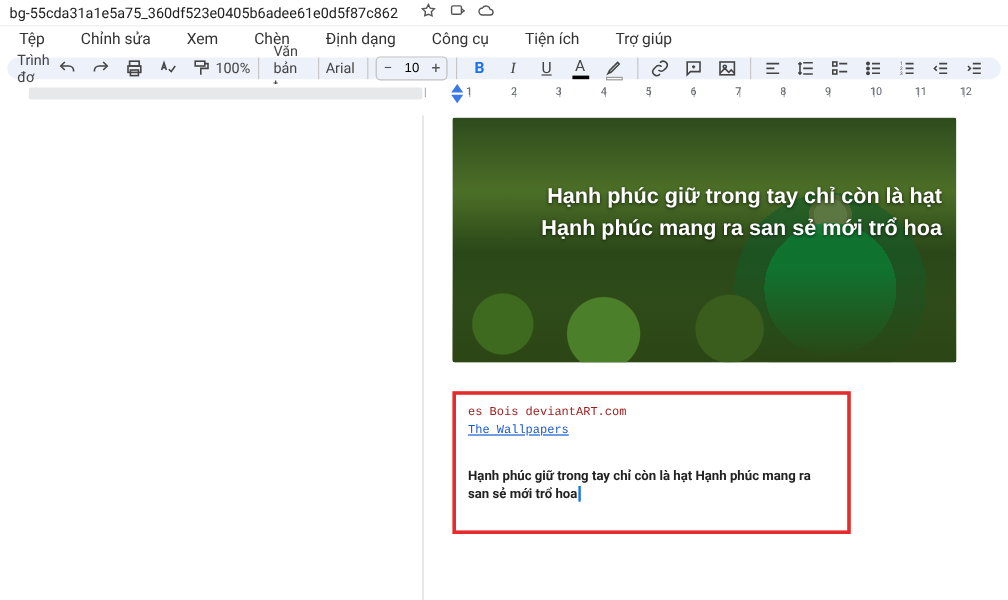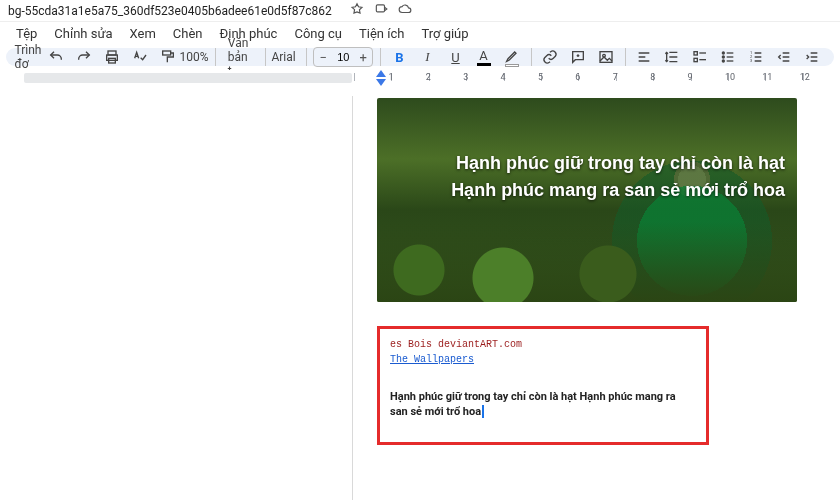--- a/index.html
+++ b/index.html
@@ -3,21 +3,21 @@
 <meta charset="utf-8">
 <style>
   * { box-sizing: border-box; margin: 0; padding: 0; }
   body { font-family: "Segoe UI", Roboto, Arial, sans-serif; font-size: 13px; background: #fff; width: 840px; height: 500px; overflow: hidden; }
 
   .titlebar { display: flex; align-items: center; height: 22px; background: #fff; padding: 4px 8px; border-bottom: 1px solid #eee; }
   .titlebar-title { font-size: 12px; color: #222; white-space: nowrap; overflow: hidden; text-overflow: ellipsis; max-width: 520px; }
   .title-icons { display: flex; gap: 10px; margin-left: 18px; color: #555; }
   .title-icons svg { width: 14px; height: 14px; }
 
-  .menubar { display: flex; align-items: center; gap: 1px; height: 22px; padding: 0 8px; font-size: 13px; color: #333; }
+  .menubar { display: flex; align-items: center; gap: 14px; height: 22px; padding: 0 8px; font-size: 13px; color: #333; }
   .menubar .m-item { padding: 2px 8px; border-radius: 4px; cursor: pointer; }
 
   .toolbar { display: flex; align-items: center; gap: 4px; height: 18px; padding: 4px 10px; background: #edf2fa; border-radius: 18px; margin: 4px 6px; justify-content: flex-end; }
   .tb-btn { display: flex; align-items: center; justify-content: center; min-width: 24px; height: 24px; border-radius: 4px; cursor: pointer; color: #444; }
   .tb-btn svg { width: 16px; height: 16px; }
   .tb-btn.wide-txt { font-size: 12px; padding: 0 6px; gap: 4px; }
   .tb-btn.bold { font-weight: 700; }
   .tb-sep { width: 1px; height: 18px; background: #c6c6c6; margin: 0 3px; }
   .zoom-val { font-size: 12px; }
   .font-size-box { display: flex; align-items: center; border: 1px solid #bfbfbf; border-radius: 4px; height: 20px; }
@@ -81,21 +81,21 @@
           <path d="M7 18a5 5 0 010-10 6 6 0 0111 2 4 4 0 010 8H7z"></path>
         </svg></span>
   </div>
 </div>
 
 <div class="menubar">
   <div class="m-item">Tệp</div>
   <div class="m-item">Chỉnh sửa</div>
   <div class="m-item">Xem</div>
   <div class="m-item">Chèn</div>
-  <div class="m-item">Định phúc</div>
+  <div class="m-item">Định dạng</div>
   <div class="m-item">Công cụ</div>
   <div class="m-item">Tiện ích</div>
   <div class="m-item">Trợ giúp</div>
 </div>
 
 <div class="toolbar">
   <div class="tb-btn wide-txt">
     <span>Trình đơ</span>
   </div>
   <div class="tb-btn">

